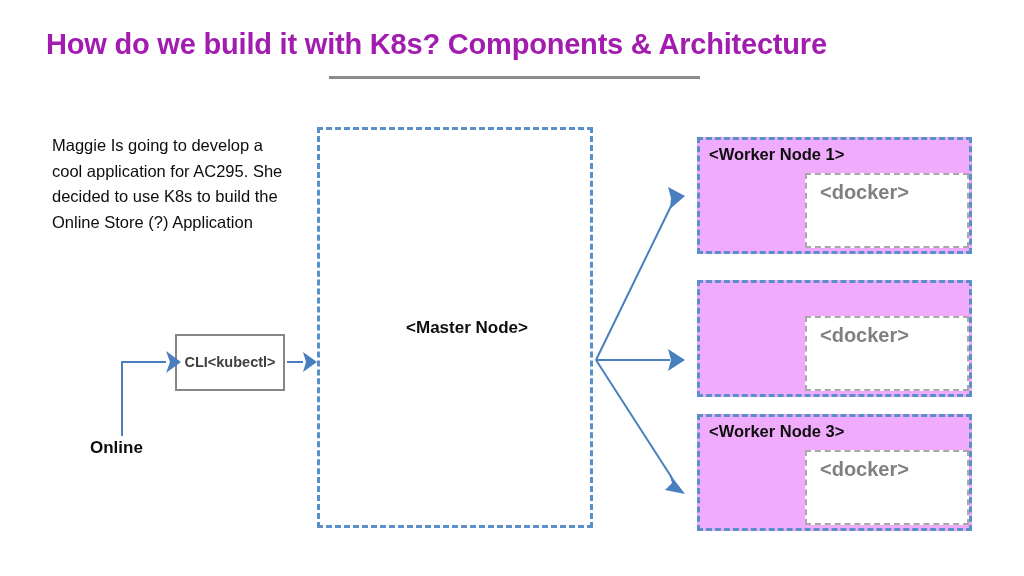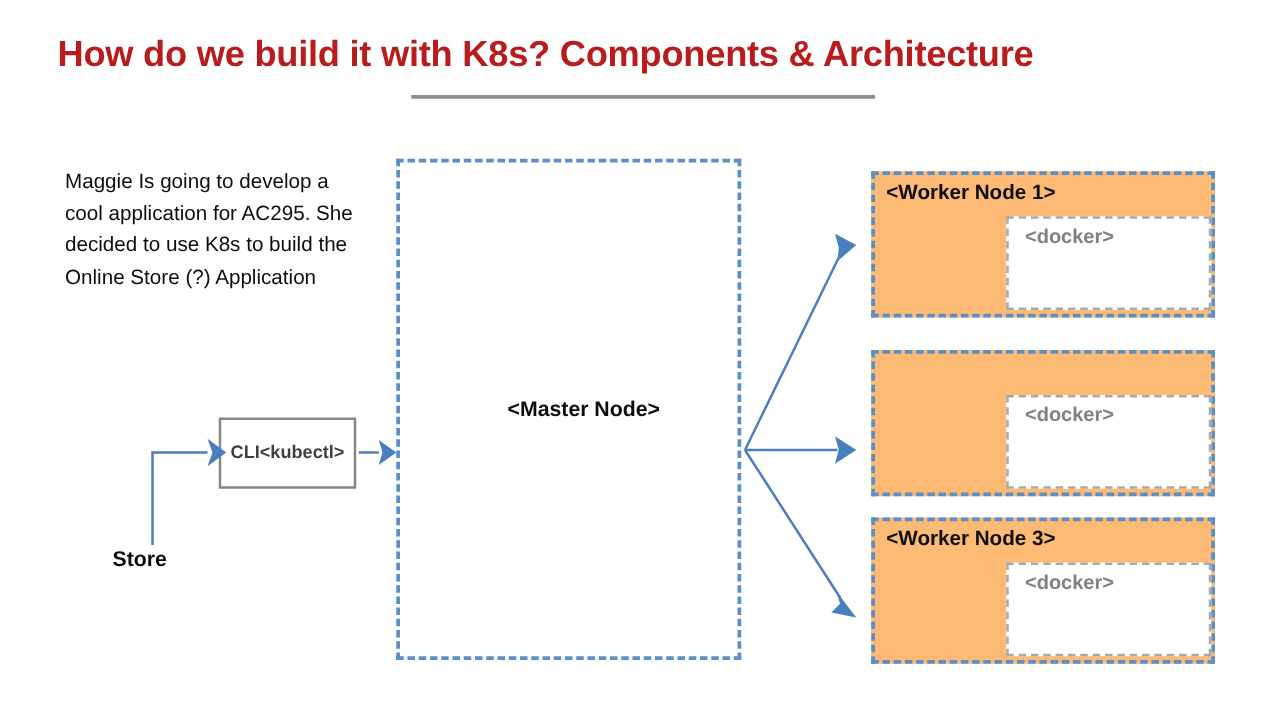--- a/index.html
+++ b/index.html
@@ -19,21 +19,21 @@
   
   #slide-title {
     position: absolute;
     left: 46px;
     top: 26px;
     width: 940px;
     font-size: 29px;
     font-weight: bold;
     line-height: 36px;
     letter-spacing: -0.2px;
-    color: #b91c1c;
+    color: #a21caf;
     white-space: nowrap;
   }
   #title-divider {
     position: absolute;
     left: 329px;
     top: 76px;
     width: 371px;
     height: 3px;
     background: #8c8c8c;
   }
@@ -105,21 +105,21 @@
   }
 
   
   .worker-node {
     position: absolute;
     left: 697px;
     width: 275px;
     height: 117px;
     border: 3px dashed #5b8fc9;
     box-sizing: border-box;
-    background: #fdba74;
+    background: #f0abfc;
   }
   #worker-node-1 { top: 137px; }
   #worker-node-2 { top: 280px; }
   #worker-node-3 { top: 414px; }
 
   .worker-label {
     position: absolute;
     left: 9px;
     top: 5px;
     font-size: 16.5px;
@@ -134,21 +134,21 @@
     width: 164px;
     height: 75px;
     border: 2px dashed #a9a9a9;
     box-sizing: border-box;
     background: #ffffff;
   }
   .docker-label {
     position: absolute;
     left: 13px;
     top: 6px;
-    font-size: 16px;
+    font-size: 20px;
     font-weight: bold;
     color: #808080;
     white-space: nowrap;
   }
 
   
   #arrow-layer {
     position: absolute;
     left: 0;
     top: 0;
@@ -159,21 +159,21 @@
 </style>
 </head>
 <body>
 
 <div id="slide-title">How do we build it with K8s? Components &amp; Architecture</div>
 
 <div id="title-divider"></div>
 
 <div id="description">Maggie Is going to develop a cool application for AC295. She decided to use K8s to build the Online Store (?) Application</div>
 
-<div id="maggie-label">Store</div>
+<div id="maggie-label">Online</div>
 
 <div id="cli-box">
   <span>CLI</span>
   <span>&lt;kubectl&gt;</span>
 </div>
 
 <div id="master-node">
   <div id="master-node-label">&lt;Master Node&gt;</div>
 </div>
 

